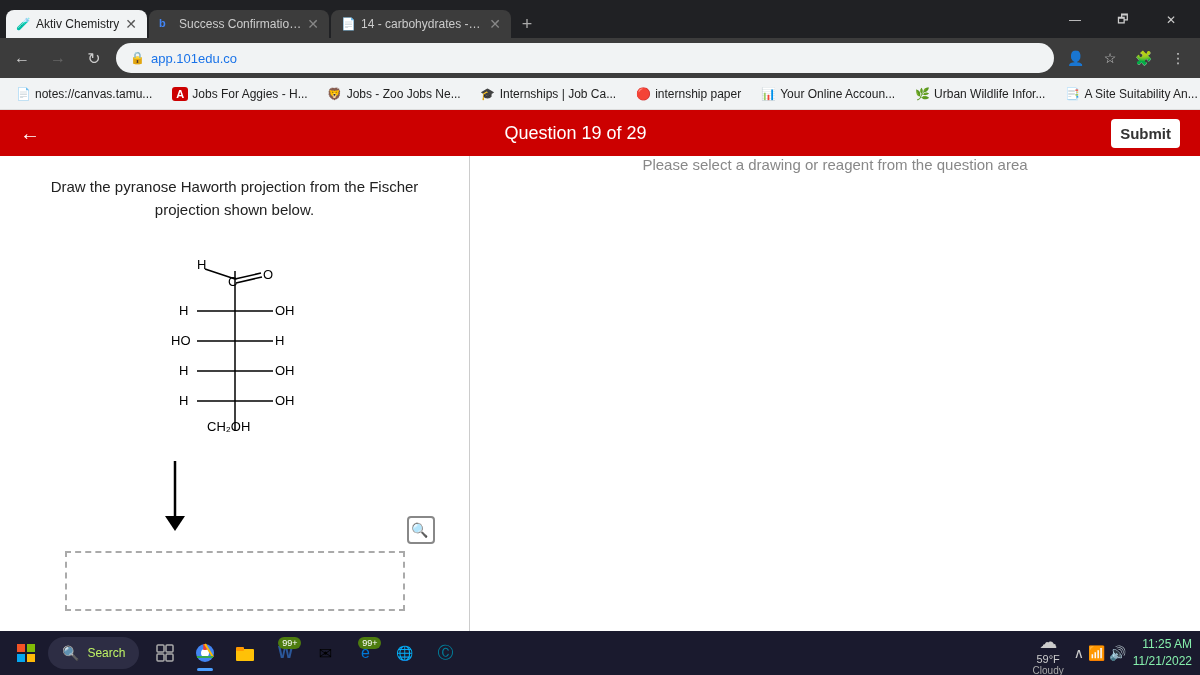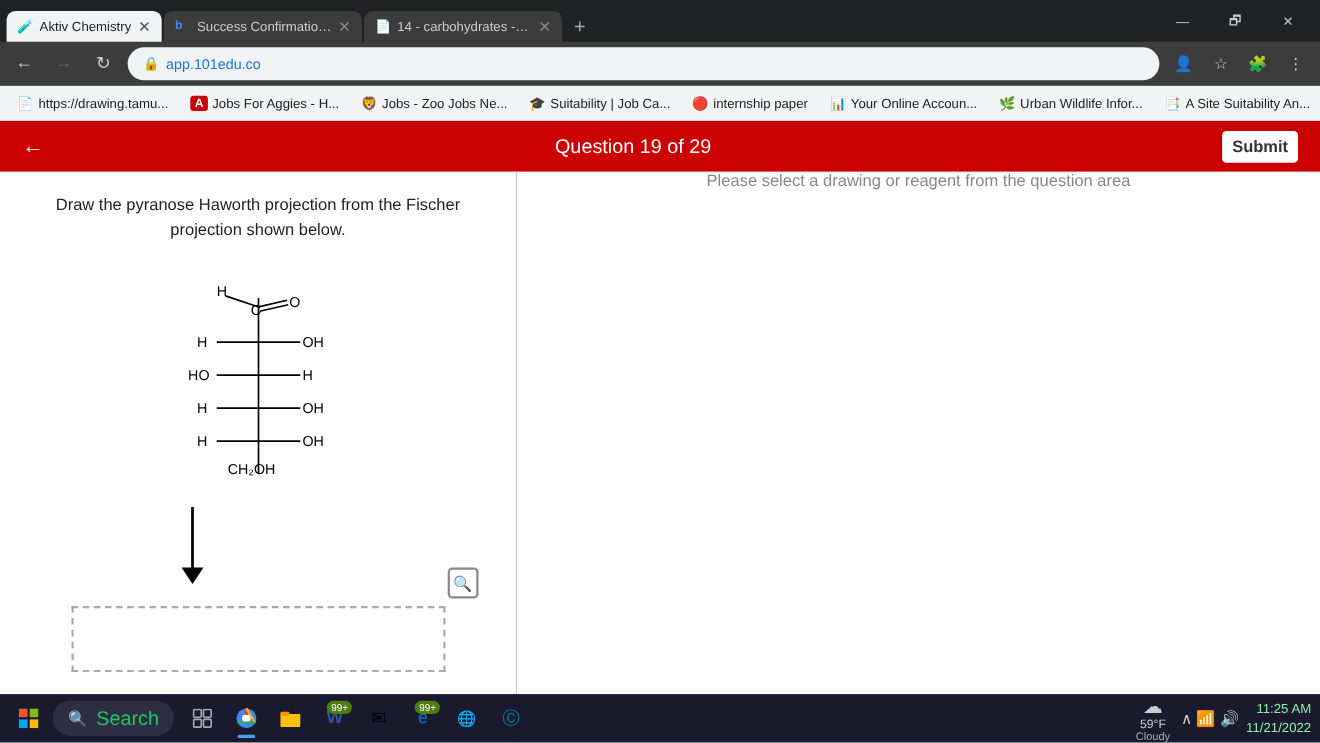--- a/index.html
+++ b/index.html
@@ -56,21 +56,21 @@
     .magnify-btn { width: 28px; height: 28px; border: 2px solid #888; border-radius: 4px; display: flex; align-items: center; justify-content: center; cursor: pointer; color: #555; font-size: 14px; }
 
     
     .dashed-box-area { margin-top: 10px; border: 2px dashed #aaa; width: 340px; height: 60px; display: flex; align-items: center; justify-content: center; }
 
     
     .taskbar { display: flex; align-items: center; background: #1a1a2e; height: 44px; padding: 0 8px; position: absolute; bottom: 0; width: 100%; }
     .taskbar-left { display: flex; align-items: center; gap: 4px; }
     .start-btn { width: 36px; height: 36px; display: flex; align-items: center; justify-content: center; cursor: pointer; border-radius: 4px; }
     .search-bar { display: flex; align-items: center; background: #2d2d44; border-radius: 20px; padding: 4px 14px; gap: 8px; height: 32px; cursor: pointer; }
-    .search-bar-text { color: #22c55e; font-size: 18px; }
+    .search-bar-text { color: #bef264; font-size: 12px; }
     .taskbar-center { display: flex; align-items: center; gap: 4px; margin-left: 8px; }
     .taskbar-app { width: 36px; height: 36px; display: flex; align-items: center; justify-content: center; border-radius: 4px; cursor: pointer; position: relative; }
     .taskbar-app.active::after { content: ''; position: absolute; bottom: 0; left: 50%; transform: translateX(-50%); width: 16px; height: 3px; background: #4a9eff; border-radius: 2px; }
     .taskbar-right { margin-left: auto; display: flex; align-items: center; gap: 6px; }
     .sys-icons { display: flex; align-items: center; gap: 4px; color: #ccc; font-size: 14px; }
     .clock { color: #86efac; font-size: 12px; text-align: right; line-height: 1.4; }
 
     
     .badge { background: #4d7c0f; color: white; font-size: 9px; border-radius: 8px; padding: 1px 4px; position: absolute; top: 2px; right: 2px; }
 
@@ -117,33 +117,33 @@
       <div class="addr-icon">👤</div>
       <div class="addr-icon">☆</div>
       <div class="addr-icon">🧩</div>
       <div class="addr-icon">⋮</div>
     </div>
   </div>
 
   <div class="bookmarks-bar">
     <div class="bookmark">
       <span class="bookmark-icon">📄</span>
-      <span>https://drawing.tamu...</span>
+      <span>notes://canvas.tamu...</span>
     </div>
     <div class="bookmark">
       <span class="bookmark-icon" style="background:#c00;color:white;border-radius:3px;padding:1px 4px;font-weight:bold;font-size:11px;">A</span>
       <span>Jobs For Aggies - H...</span>
     </div>
     <div class="bookmark">
       <span class="bookmark-icon">🦁</span>
       <span>Jobs - Zoo Jobs Ne...</span>
     </div>
     <div class="bookmark">
       <span class="bookmark-icon">🎓</span>
-      <span>Suitability | Job Ca...</span>
+      <span>Internships | Job Ca...</span>
     </div>
     <div class="bookmark">
       <span class="bookmark-icon">🔴</span>
       <span>internship paper</span>
     </div>
     <div class="bookmark">
       <span class="bookmark-icon">📊</span>
       <span>Your Online Accoun...</span>
     </div>
     <div class="bookmark">

